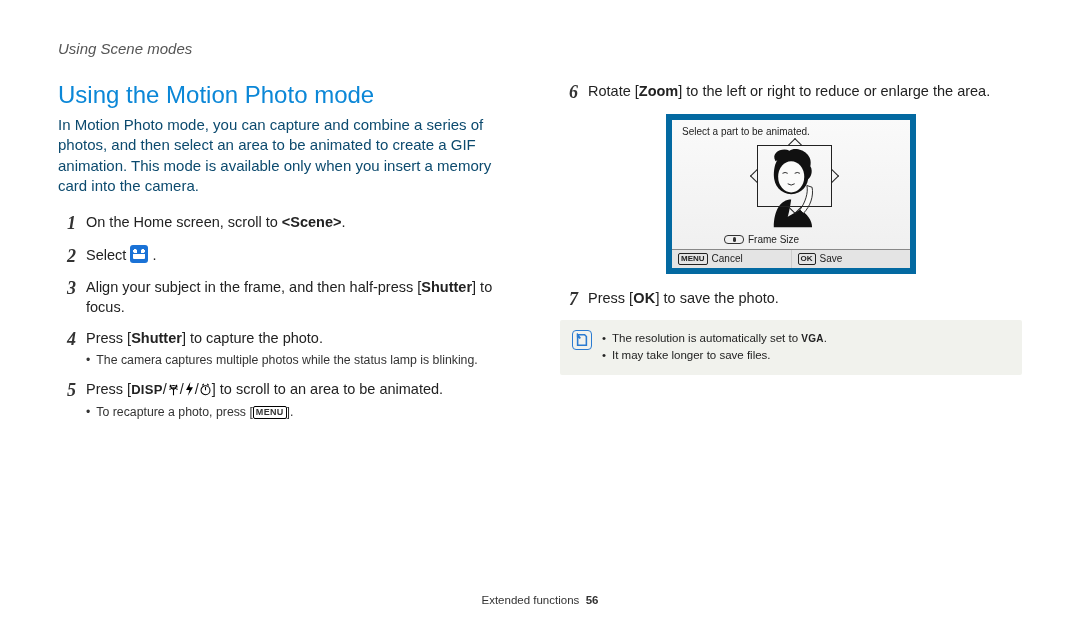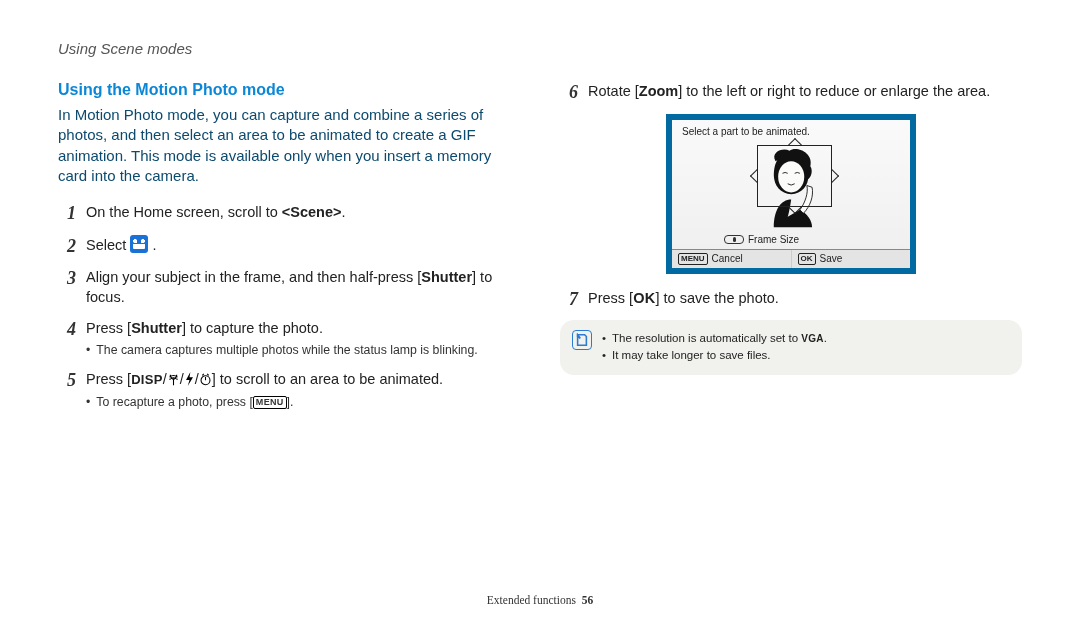--- a/index.html
+++ b/index.html
@@ -7,21 +7,21 @@
   .page {
     width: 1080px; height: 630px; position: relative; padding: 40px 58px 24px 58px;
     display: flex; flex-direction: column;
   }
   .header-title {
     font-style: italic; color: #555; font-size: 15px; margin-bottom: 24px;
   }
   .cols { display: flex; gap: 40px; flex: 1; }
   .col { flex: 1 1 0; min-width: 0; }
   h2.section {
-    font-size: 16px; color: #0b87d7; font-weight: 700; margin-bottom: 6px;
+    font-size: 24px; color: #0b87d7; font-weight: 400; margin-bottom: 6px;
   }
   .intro { font-size: 15px; line-height: 1.35; color: #0c4a6e; margin-bottom: 16px; }
   ol.steps { list-style: none; }
   ol.steps > li {
     display: flex; gap: 10px; margin-bottom: 10px; align-items: flex-start;
     font-size: 14.5px; line-height: 1.4;
   }
   .step-num {
     font-style: italic; font-weight: 600; color: #333; font-size: 18px;
     min-width: 18px; text-align: right; font-family: "Times New Roman", serif;
@@ -101,38 +101,38 @@
   }
   .shot-bar .seg {
     flex: 1; padding: 3px 6px; font-size: 10px; display: flex; align-items: center; gap: 4px;
     border-right: 1px solid #ccc;
   }
   .shot-bar .seg:last-child { border-right: none; }
   .minibox { display:inline-block; border:1px solid #222; border-radius:2px; font-size:8px; padding:0 2px; line-height:10px; font-weight:600; }
 
   
   .note {
-    background: #f1f2ed; border-radius: 14px; display: flex; gap: 10px;
+    background: #f1f2ed; border-radius: 2px; display: flex; gap: 10px;
     padding: 10px 12px; margin-top: 6px;
   }
   .note-icon {
     width: 20px; height: 20px; border: 1.5px solid #2a7bd1; border-radius: 4px;
     display: flex; align-items: center; justify-content: center;
   }
   .note-icon svg { stroke: #2a7bd1; }
   .note ul { list-style: none; flex: 1; }
   .note ul li { font-size: 11.5px; line-height: 1.5; display: flex; gap: 6px; }
   .note ul li::before { content: "•"; }
   .vga-badge {
     font-weight: 700; font-size: 10px; letter-spacing: 0.3px;
   }
 
   
   .footer {
-    text-align: center; font-size: 11.5px; color: #333; padding-top: 10px; font-family: Liberation Serif, serif;
+    text-align: center; font-size: 11.5px; color: #333; padding-top: 10px;
   }
   .footer .pno { font-weight: 700; }
 </style>
 </head>
 <body>
 
 <div class="page">
   <div class="header-title">Using Scene modes</div>
 
   <div class="cols">

